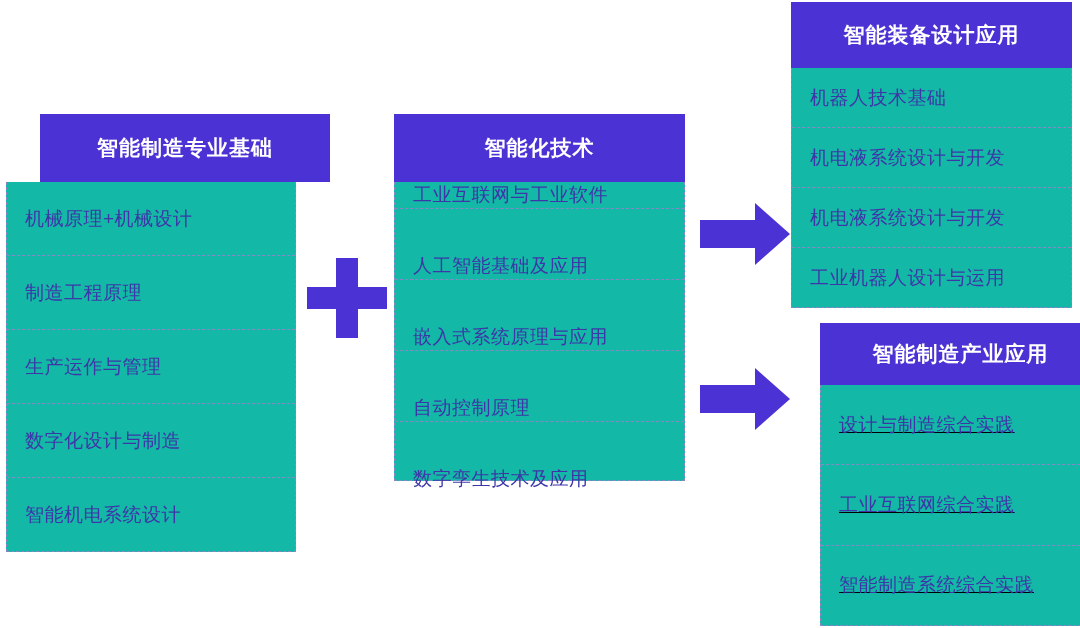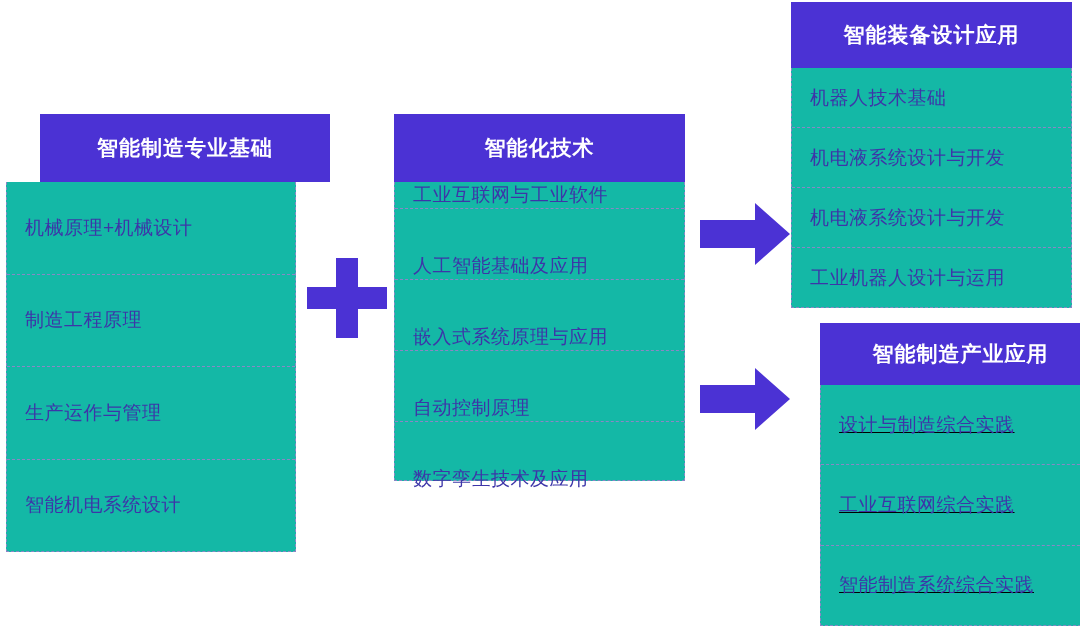--- a/index.html
+++ b/index.html
@@ -125,20 +125,21 @@
 <body>
 
 <div class="canvas">
 
   <div class="block" id="col-foundation">
     <div class="block-header">智能制造专业基础</div>
     <div class="block-body">
       <div class="row">机械原理+机械设计</div>
       <div class="row">制造工程原理</div>
       <div class="row">生产运作与管理</div>
+      <div class="row">数字化设计与制造</div>
       <div class="row">智能机电系统设计</div>
     </div>
   </div>
 
   <div id="plus-sign">
     <svg width="80" height="80" viewBox="0 0 80 80" aria-hidden="true">
       <path d="M29 0 L51 0 L51 29 L80 29 L80 51 L51 51 L51 80 L29 80 L29 51 L0 51 L0 29 L29 29 Z" fill="#4B32D4"></path>
     </svg>
   </div>
 

